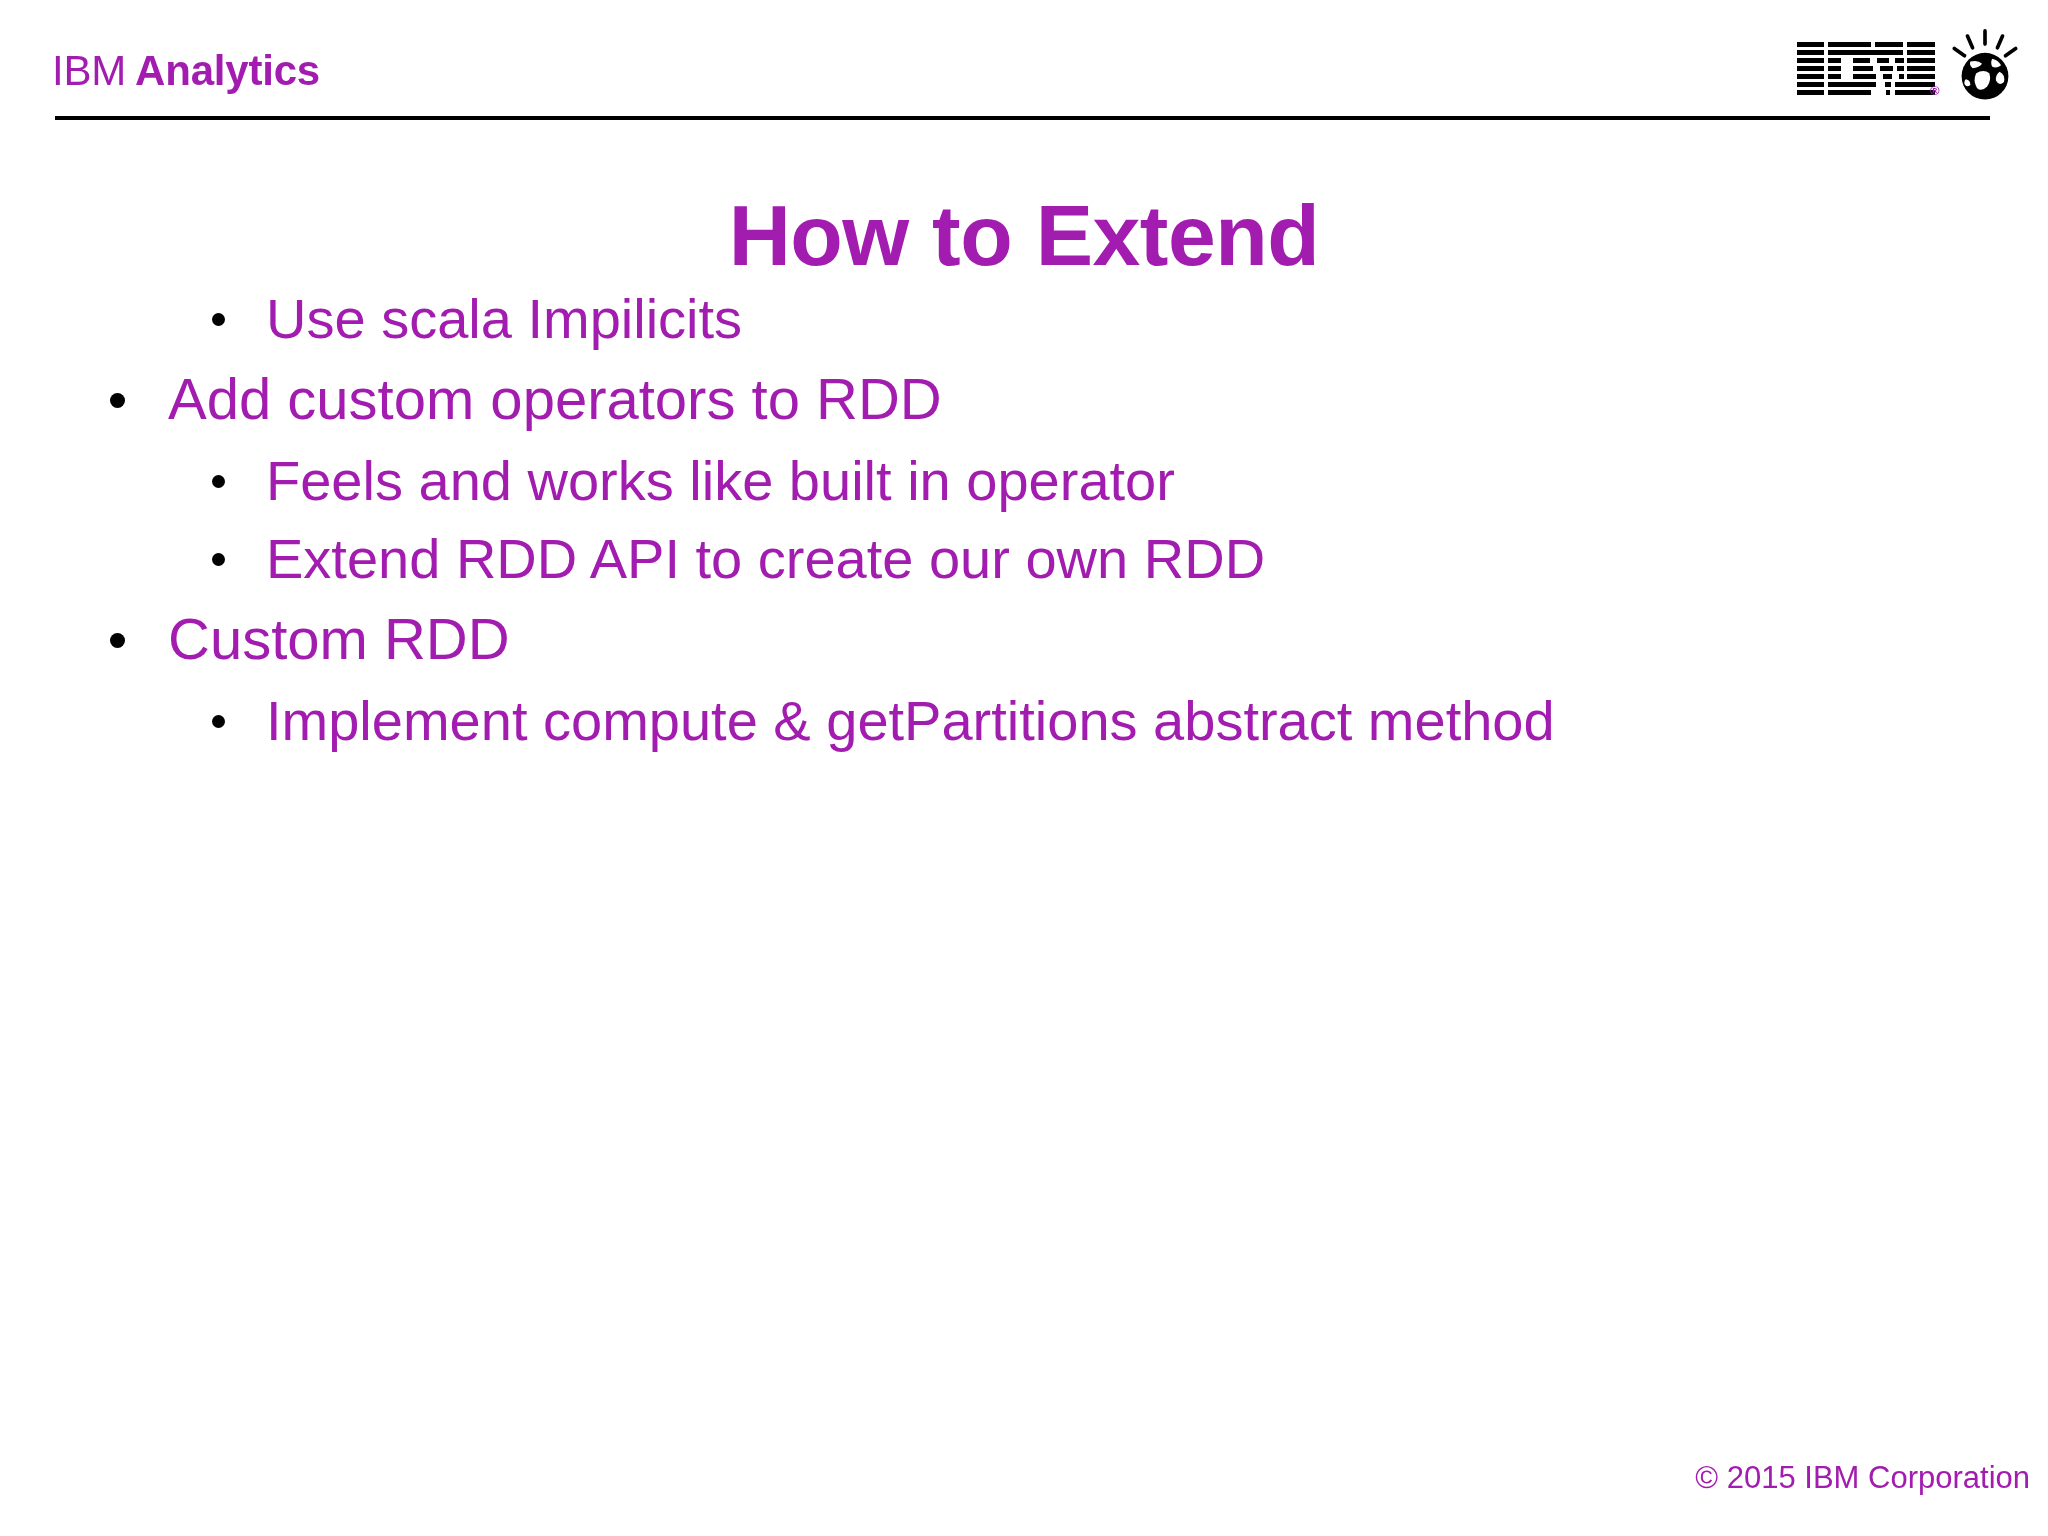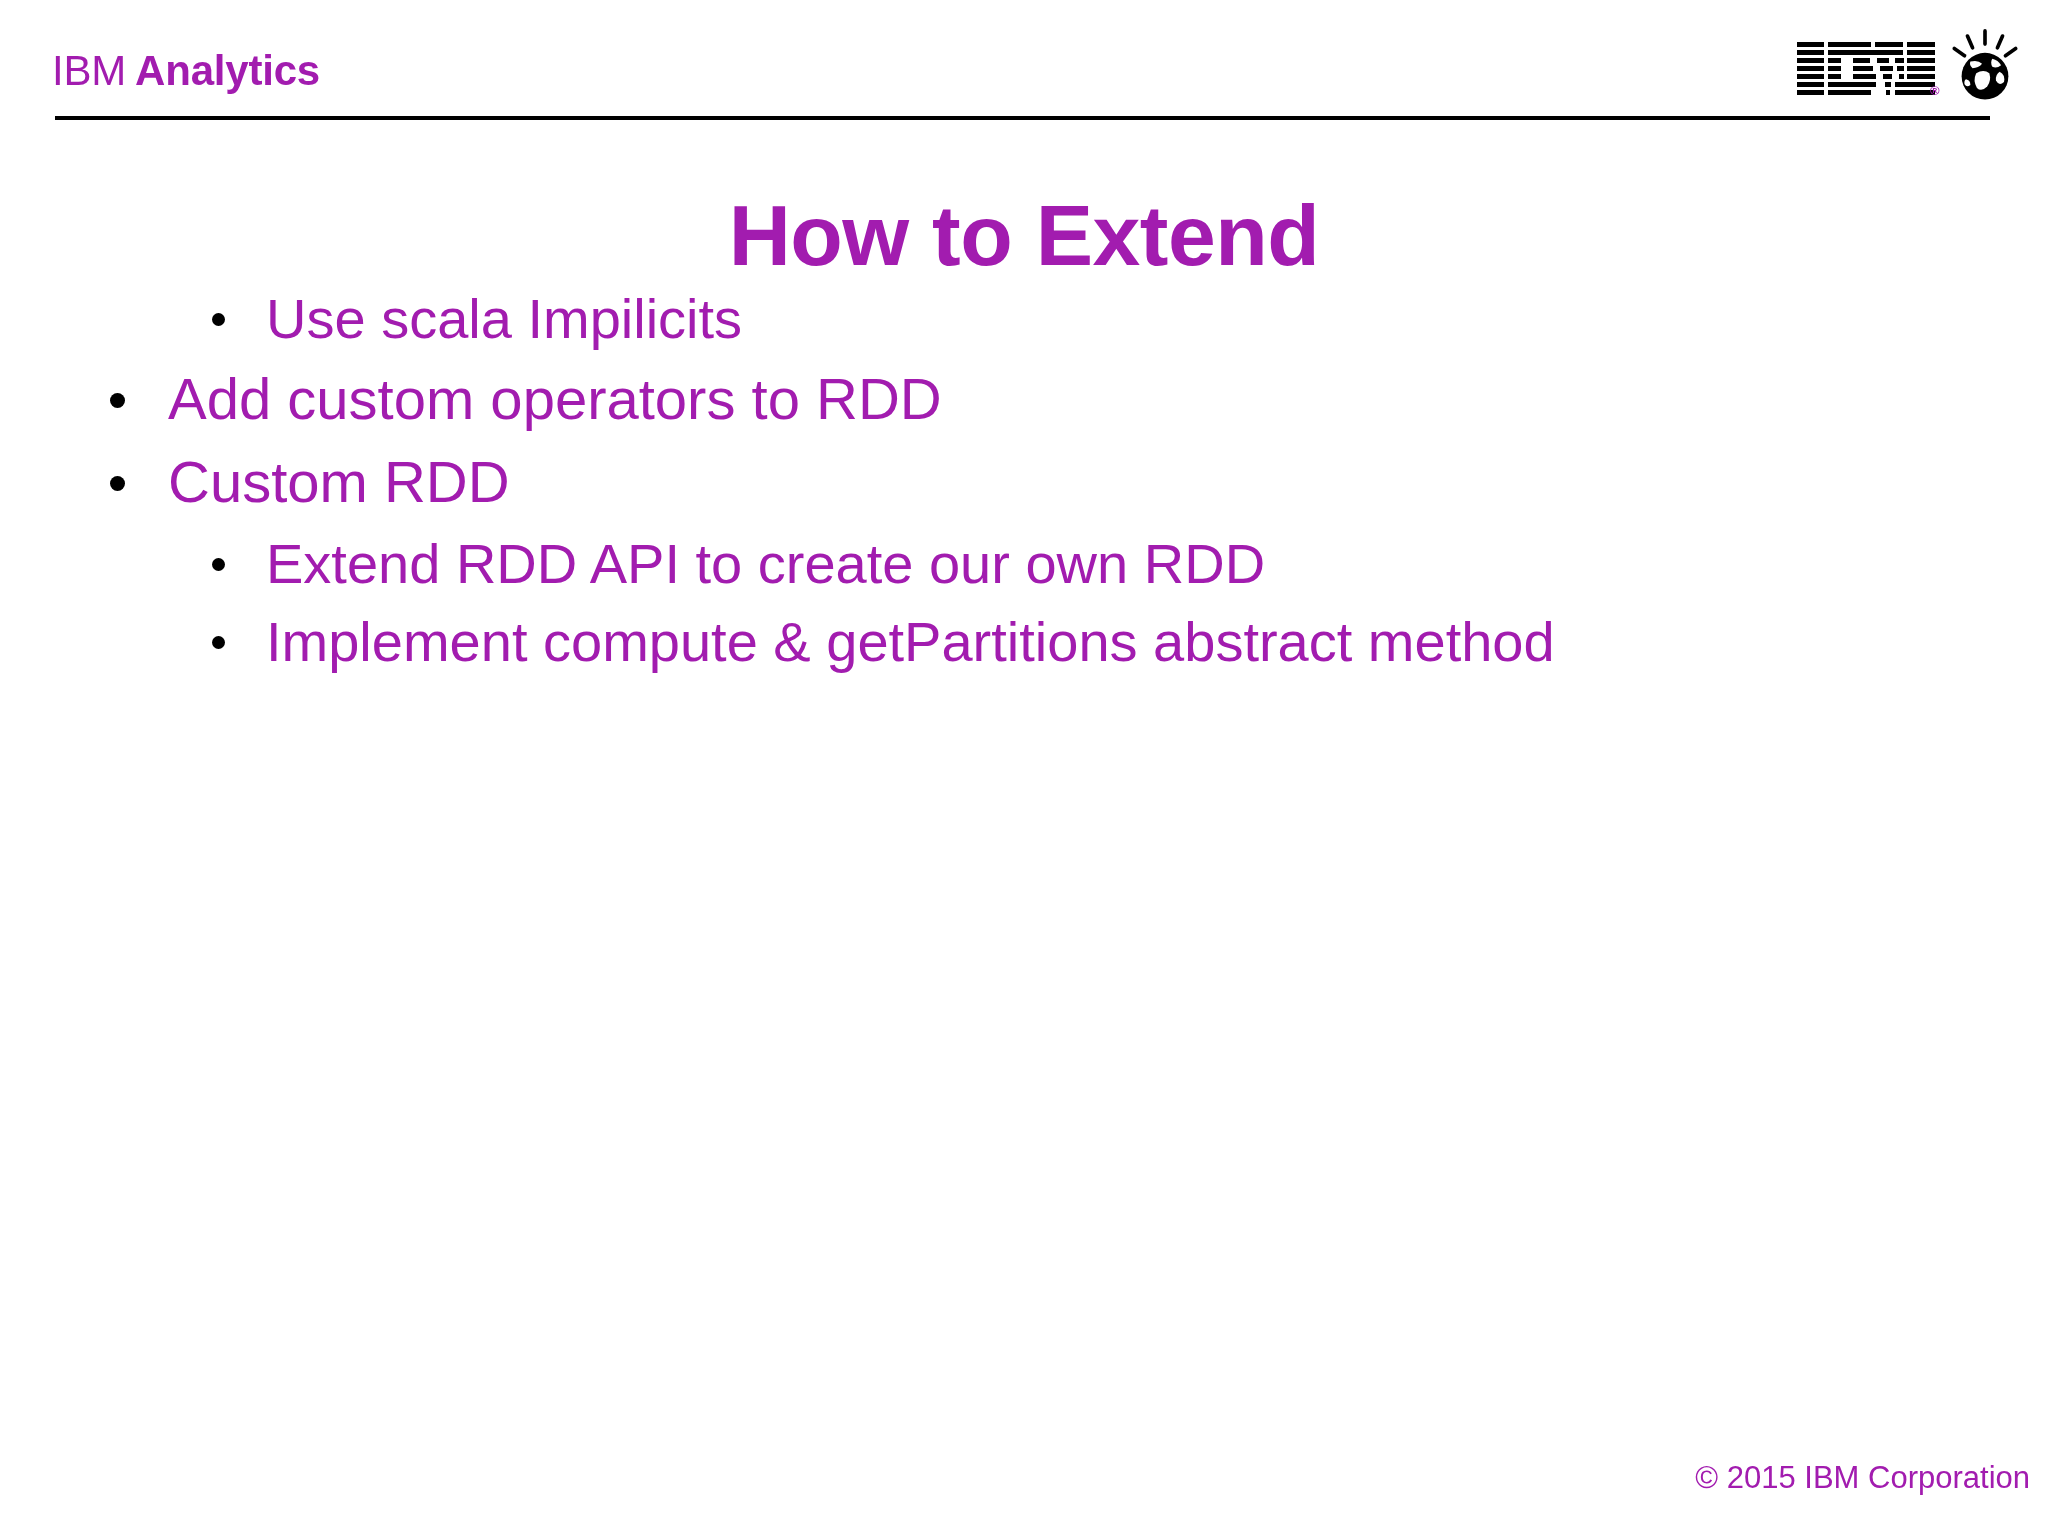--- a/index.html
+++ b/index.html
@@ -248,34 +248,38 @@
     <div class="bullet-row lvl2">
       <span class="bullet-dot"></span>
       <span class="bullet-text">Use scala Impilicits</span>
     </div>
 
     <div class="bullet-row lvl1">
       <span class="bullet-dot"></span>
       <span class="bullet-text">Add custom operators to RDD</span>
     </div>
 
-
+    <div class="bullet-row lvl2">
+      <span class="bullet-dot"></span>
+      <span class="bullet-text">Feels and works like built in operator</span>
+    </div>
+
+
+    <div class="bullet-row lvl2">
+      <span class="bullet-dot"></span>
+      <span class="bullet-text">Extend RDD API to create our own RDD</span>
+    </div>
 
     <div class="bullet-row lvl1">
       <span class="bullet-dot"></span>
       <span class="bullet-text">Custom RDD</span>
     </div>
 
     <div class="bullet-row lvl2">
       <span class="bullet-dot"></span>
-      <span class="bullet-text">Extend RDD API to create our own RDD</span>
-    </div>
-
-    <div class="bullet-row lvl2">
-      <span class="bullet-dot"></span>
       <span class="bullet-text">Implement compute &amp; getPartitions abstract method</span>
     </div>
 
   </div>
 
   <div class="footer-copy">© 2015 IBM Corporation</div>
 
 </div>
 
 </body></html>

